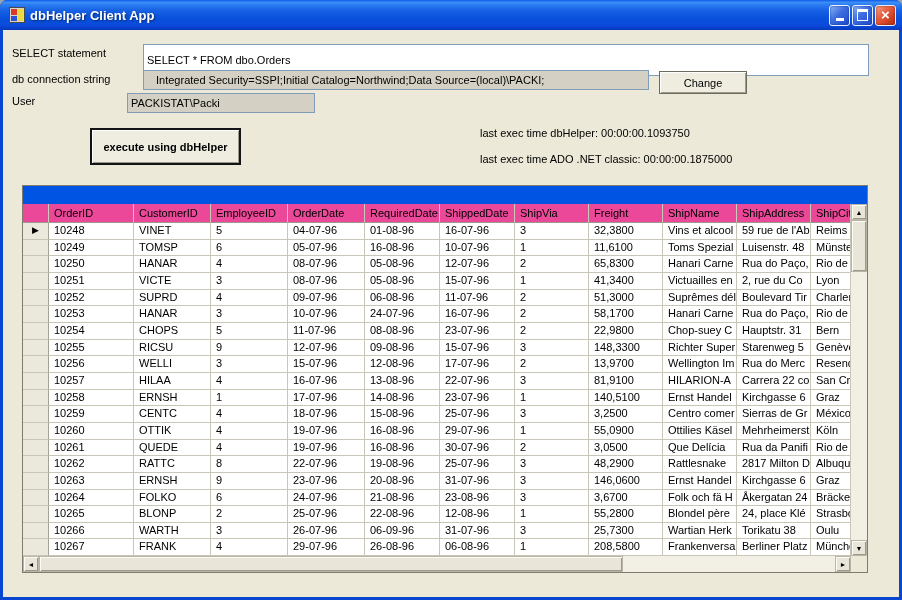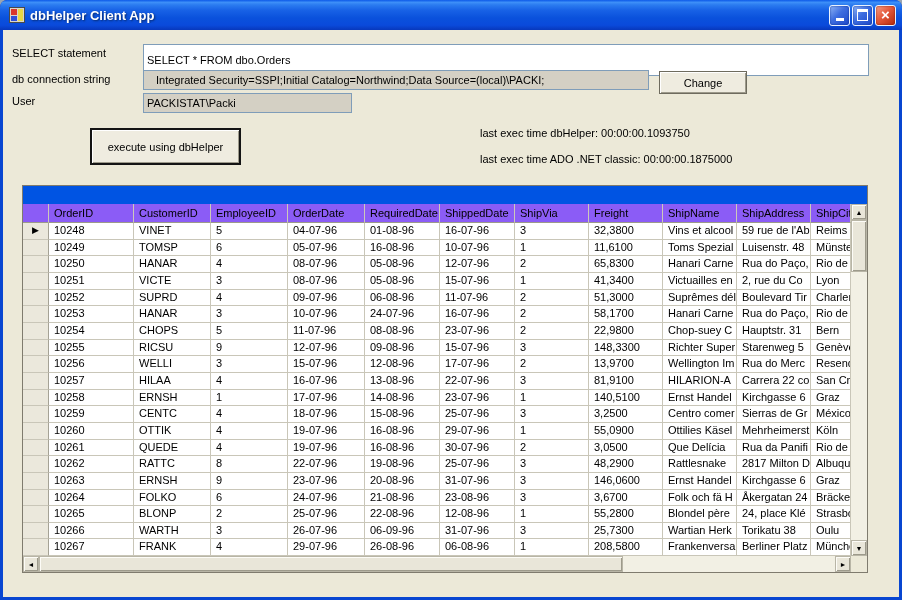--- a/index.html
+++ b/index.html
@@ -18,29 +18,29 @@
   .glyph-close{color:#fff;font-size:15px;font-weight:bold;line-height:1;margin-top:-1px;}
   .client{position:absolute;left:3px;top:30px;width:896px;height:567px;background:#ECE9D8;}
   .lbl{position:absolute;font-size:11px;color:#000;white-space:nowrap;}
   .tb{position:absolute;box-sizing:border-box;border:1px solid #7F9DB9;font-family:"Liberation Sans",sans-serif;
     font-size:11px;padding:2px 3px;color:#000;}
   .tb-white{background:#fff;}
   .tb-gray{background:#D4D0C4;}
   .btn{position:absolute;box-sizing:border-box;background:#EFECE0;font-family:"Liberation Sans",sans-serif;
     font-size:11px;color:#000;display:flex;align-items:center;justify-content:center;text-align:center;cursor:default;
     border:1px solid #6E6B5E;box-shadow:inset 1px 1px 0 #FFFFFF,inset -1px -1px 0 #9D9A8B;}
-  .btn-default{border:2px solid #141414;font-weight:normal;}
+  .btn-default{border:2px solid #141414;font-weight:bold;}
   
   .grid{position:absolute;left:19px;top:155px;width:846px;height:388px;box-sizing:border-box;
     border:1px solid #7F7B6E;background:#fff;display:flex;flex-direction:column;}
   .grid-caption{height:18px;flex:none;background:#0054E3;}
   .grid-body{flex:1;display:flex;min-height:0;}
   .grid-table{flex:1;min-width:0;display:flex;flex-direction:column;overflow:hidden;background:#fff;}
   .grid-header{height:19px;flex:none;display:flex;}
-  .hcell{box-sizing:border-box;background:#8b5cf6;border-right:1px solid #CCC9BA;border-bottom:1px solid #9C9A8A;
+  .hcell{box-sizing:border-box;background:#ec4899;border-right:1px solid #CCC9BA;border-bottom:1px solid #9C9A8A;
     font-size:11px;padding:3px 0 0 5px;white-space:nowrap;overflow:hidden;flex:none;}
   .grid-rows{flex:1;display:flex;flex-direction:column;min-height:0;}
   .grow{flex:1;display:flex;min-height:0;}
   .cell{box-sizing:border-box;border-right:1px solid #C9C6B8;border-bottom:1px solid #C9C6B8;font-size:11px;
     padding:1px 0 0 5px;white-space:nowrap;overflow:hidden;flex:none;color:#000;background:#fff;}
   .sel{width:26px;background:#EBE8DC;border-right:1px solid #A5A295;border-bottom:1px solid #C9C6B8;
     display:flex;align-items:center;justify-content:center;padding:0;}
   .hstub{width:26px;}
   .c0{width:85px}.c1{width:77px}.c2{width:77px}.c3{width:77px}.c4{width:75px}
   .c5{width:75px}.c6{width:74px}.c7{width:74px}.c8{width:74px}.c9{width:74px}
@@ -86,21 +86,21 @@
   <div class="client">
 
     <div class="lbl" style="left:9px;top:17px;">SELECT statement</div>
     <input class="tb tb-white" style="left: 140px; top: 14px; width: 726px; height: 32px;" value="SELECT * FROM dbo.Orders">
 
     <div class="lbl" style="left:9px;top:43px;">db connection string</div>
     <input class="tb tb-gray" style="left: 140px; top: 40px; width: 506px; height: 20px; padding-left: 12px;" readonly="" value="Integrated Security=SSPI;Initial Catalog=Northwind;Data Source=(local)\PACKI;">
     <button class="btn" style="left:656px;top:41px;width:88px;height:23px;">Change</button>
 
     <div class="lbl" style="left:9px;top:65px;">User</div>
-    <input class="tb tb-gray" style="left: 140px; top: 63px; width: 209px; height: 20px;" readonly="" value="PACKISTAT\Packi">
+    <input class="tb tb-gray" style="left: 124px; top: 63px; width: 188px; height: 20px;" readonly="" value="PACKISTAT\Packi">
 
     <button class="btn btn-default" style="left:87px;top:98px;width:151px;height:37px;">execute using dbHelper</button>
 
     <div class="lbl" style="left:477px;top:97px;">last exec time dbHelper: 00:00:00.1093750</div>
     <div class="lbl" style="left:477px;top:123px;">last exec time ADO .NET classic: 00:00:00.1875000</div>
 
     <div class="grid">
       <div class="grid-caption"></div>
       <div class="grid-body">
         <div class="grid-table">

